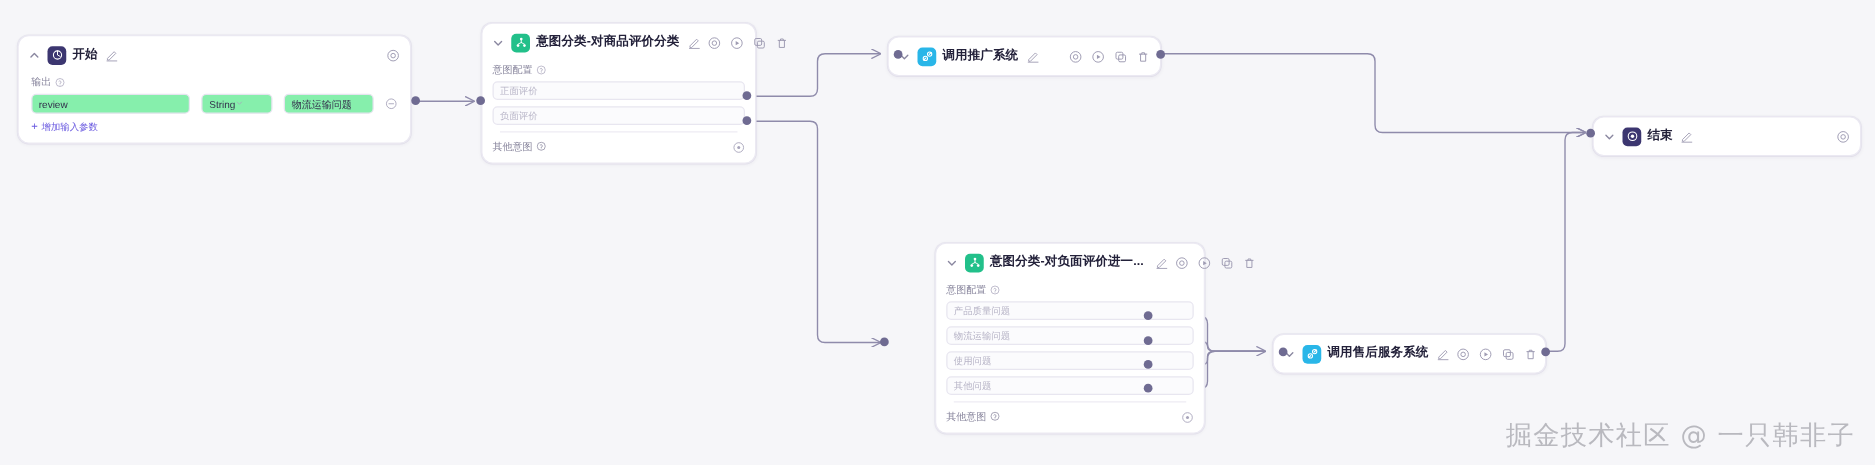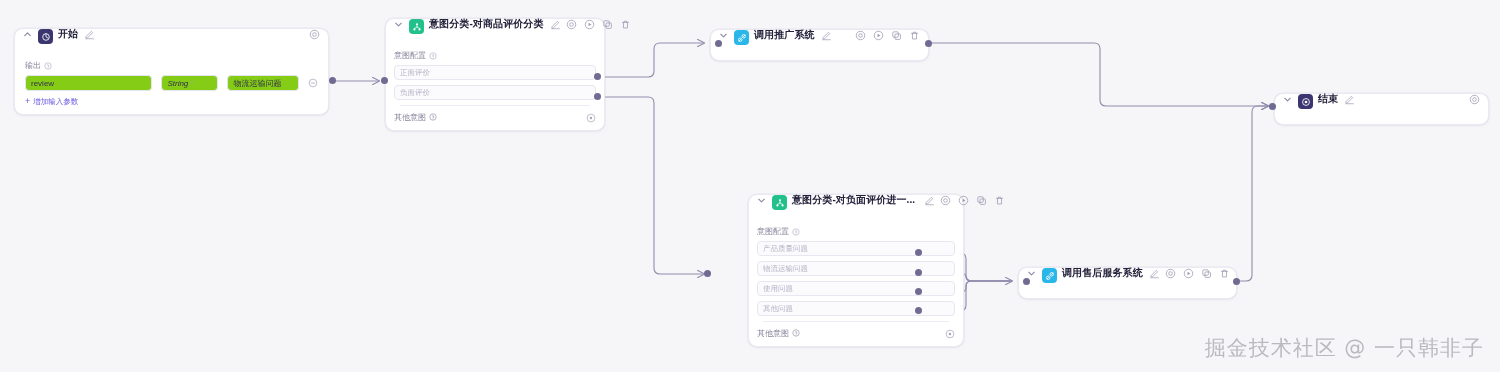--- a/index.html
+++ b/index.html
@@ -32,21 +32,21 @@
     background: #ffffff;
     border: 1px solid #ebe9f2;
     border-radius: 9px;
     box-shadow: 0 1px 3px rgba(30, 26, 70, 0.05), 0 0 0 0.5px rgba(220,218,232,.5);
     box-sizing: border-box;
   }
   .node.compact { border-radius: 9px; }
 
   .nhead {
     display: flex;
-    align-items: flex-start;
+    align-items: center;
     height: 30px;
     padding: 0 8px 0 7px;
     gap: 5px;
     box-sizing: border-box;
   }
   .chev {
     width: 11px; height: 11px;
     flex: none;
     color: #8a87a0;
     display: flex; align-items: center; justify-content: center;
@@ -123,30 +123,30 @@
 
   .row-fields {
     display: flex;
     gap: 9px;
     align-items: center;
   }
   .fld {
     height: 16px;
     border: 1px solid #e6e4ef;
     border-radius: 4px;
-    background: #84cc16;
+    background: #86efac;
     font-size: 8px;
     color: #33304c;
     display: flex;
     align-items: center;
     padding: 0 5px;
     box-sizing: border-box;
   }
   .fld.w-varname { width: 140px; }
-  .fld.w-type { width: 62px; color:#33304c;font-style:italic;}
+  .fld.w-type { width: 62px; color:#33304c;}
   .fld.w-desc { width: 78px; }
   .fld .caret { color: #a9a6bb; font-size: 7px; }
 
   .minus {
     width: 10px; height: 10px; color: #a7a4ba; flex:none;
   }
   .minus svg { display:block; }
 
   .add-param {
     margin-top: 6px;

